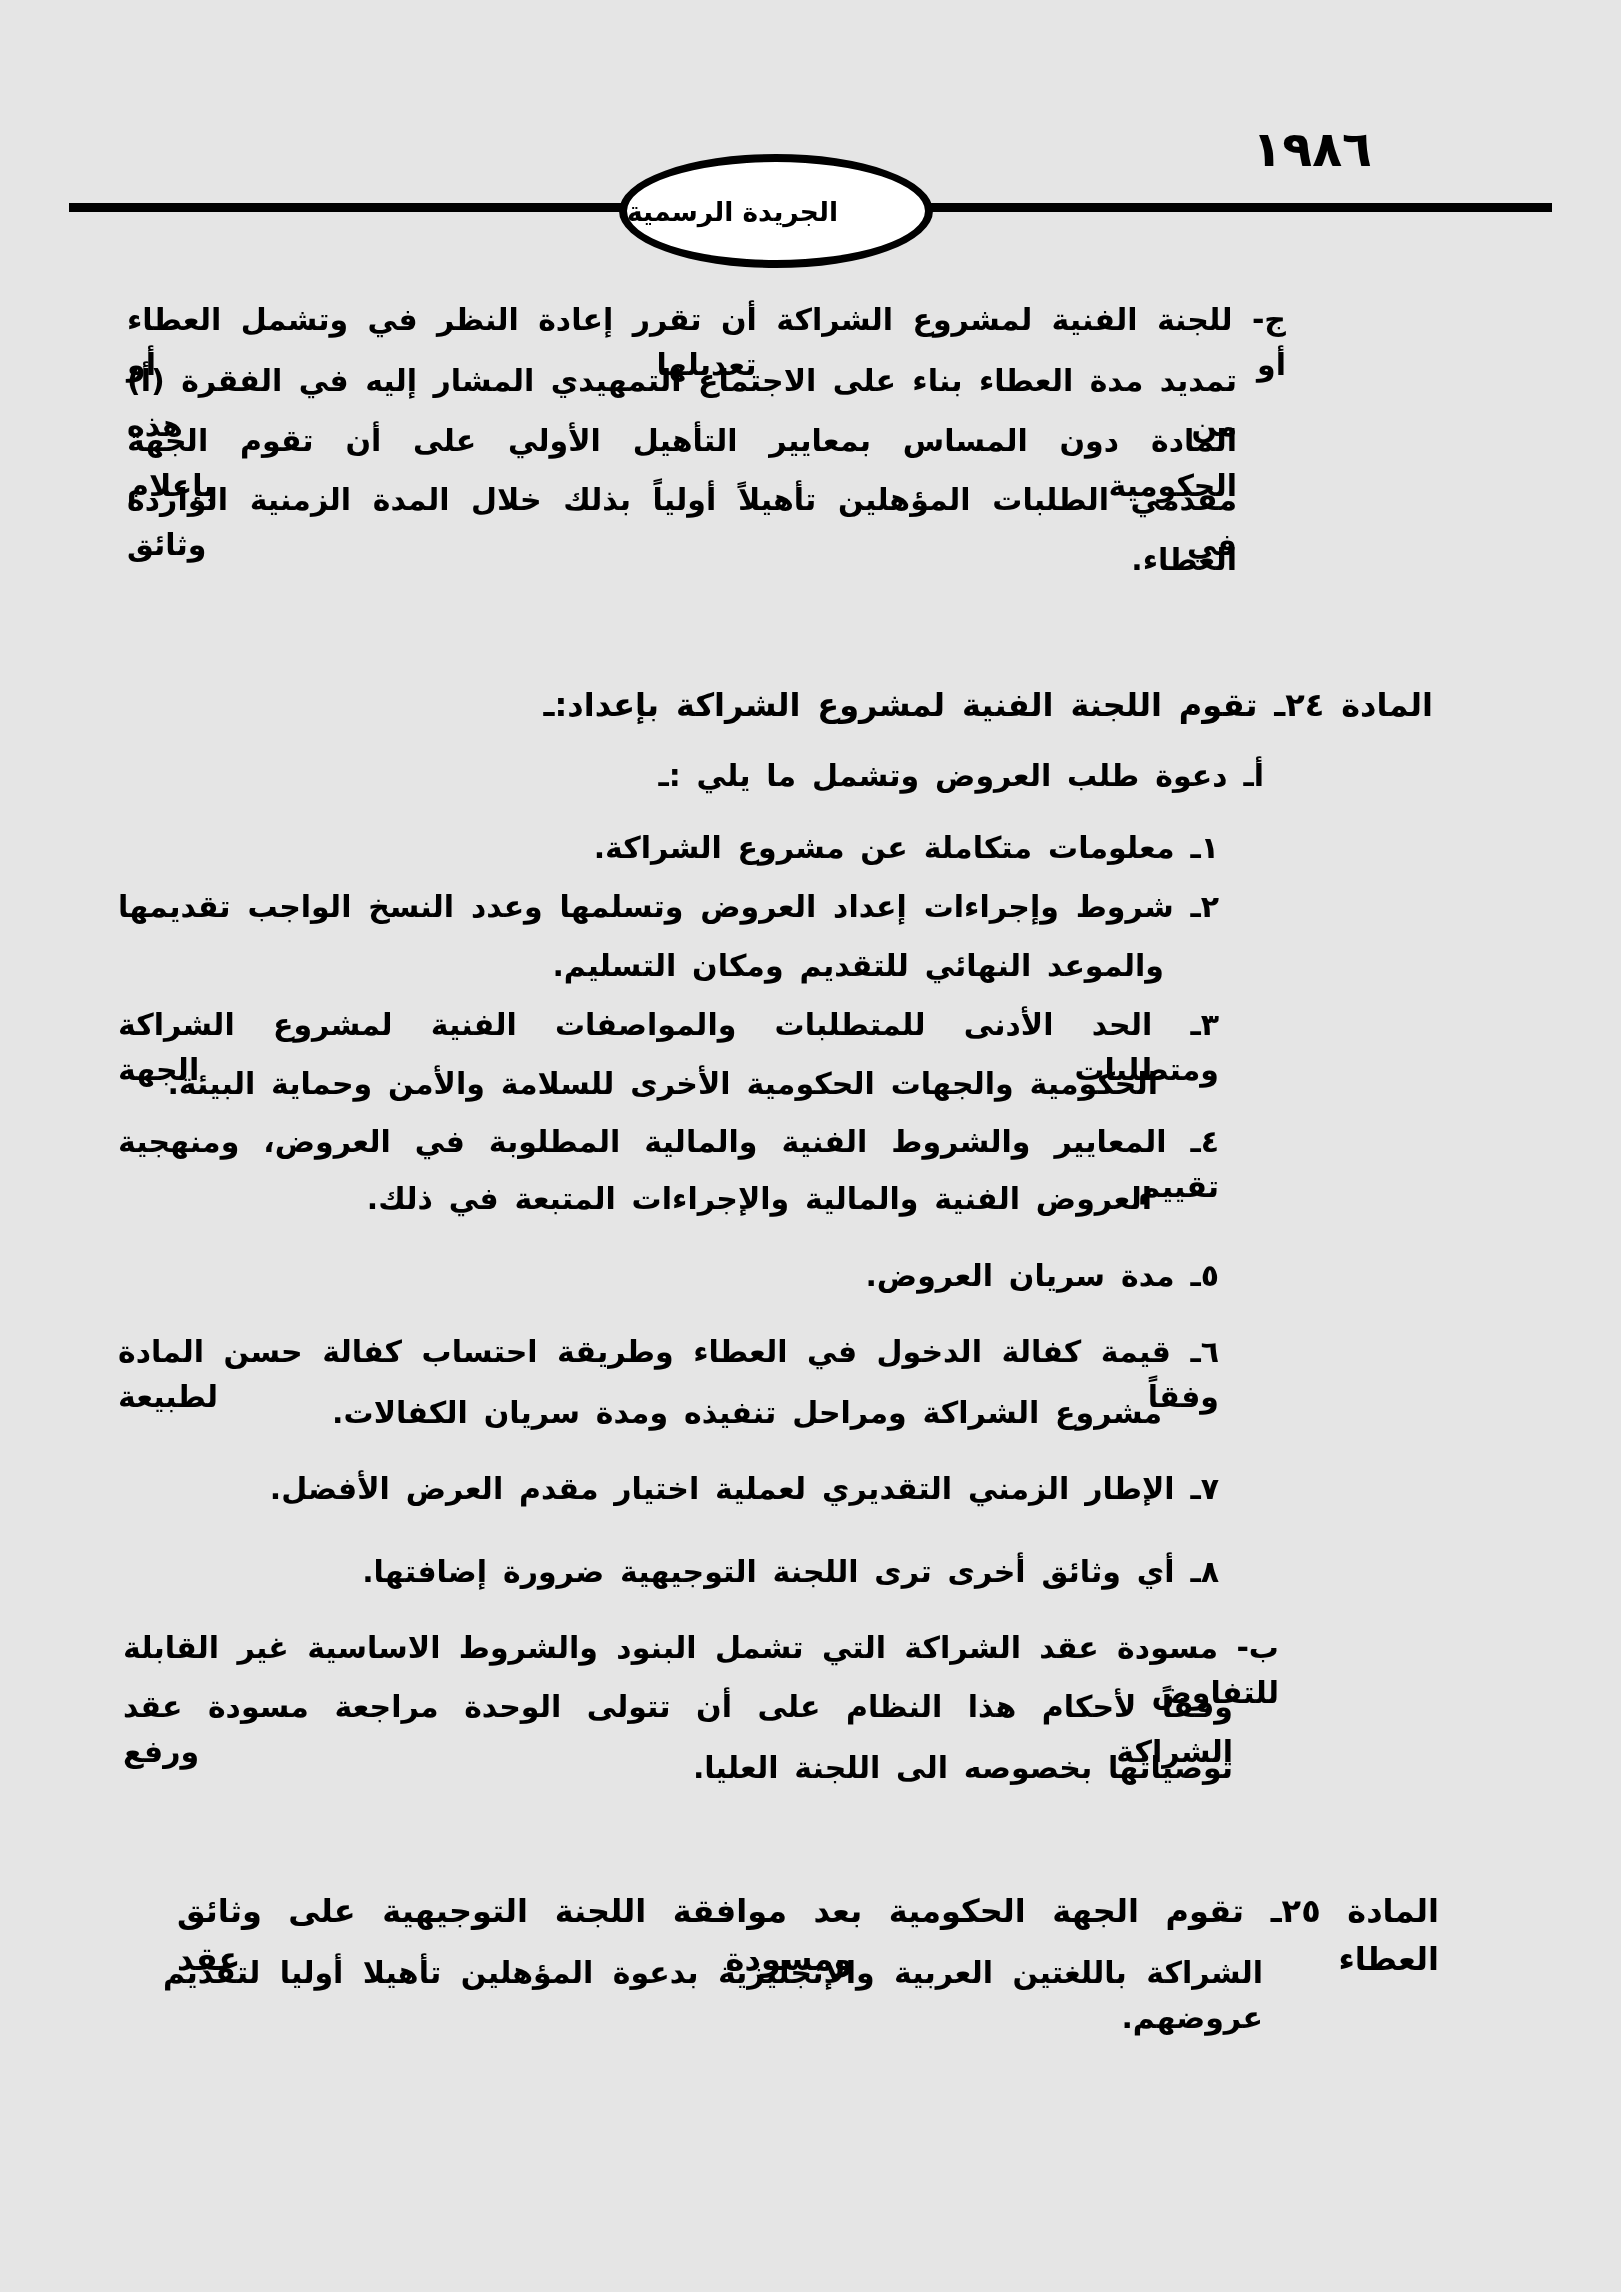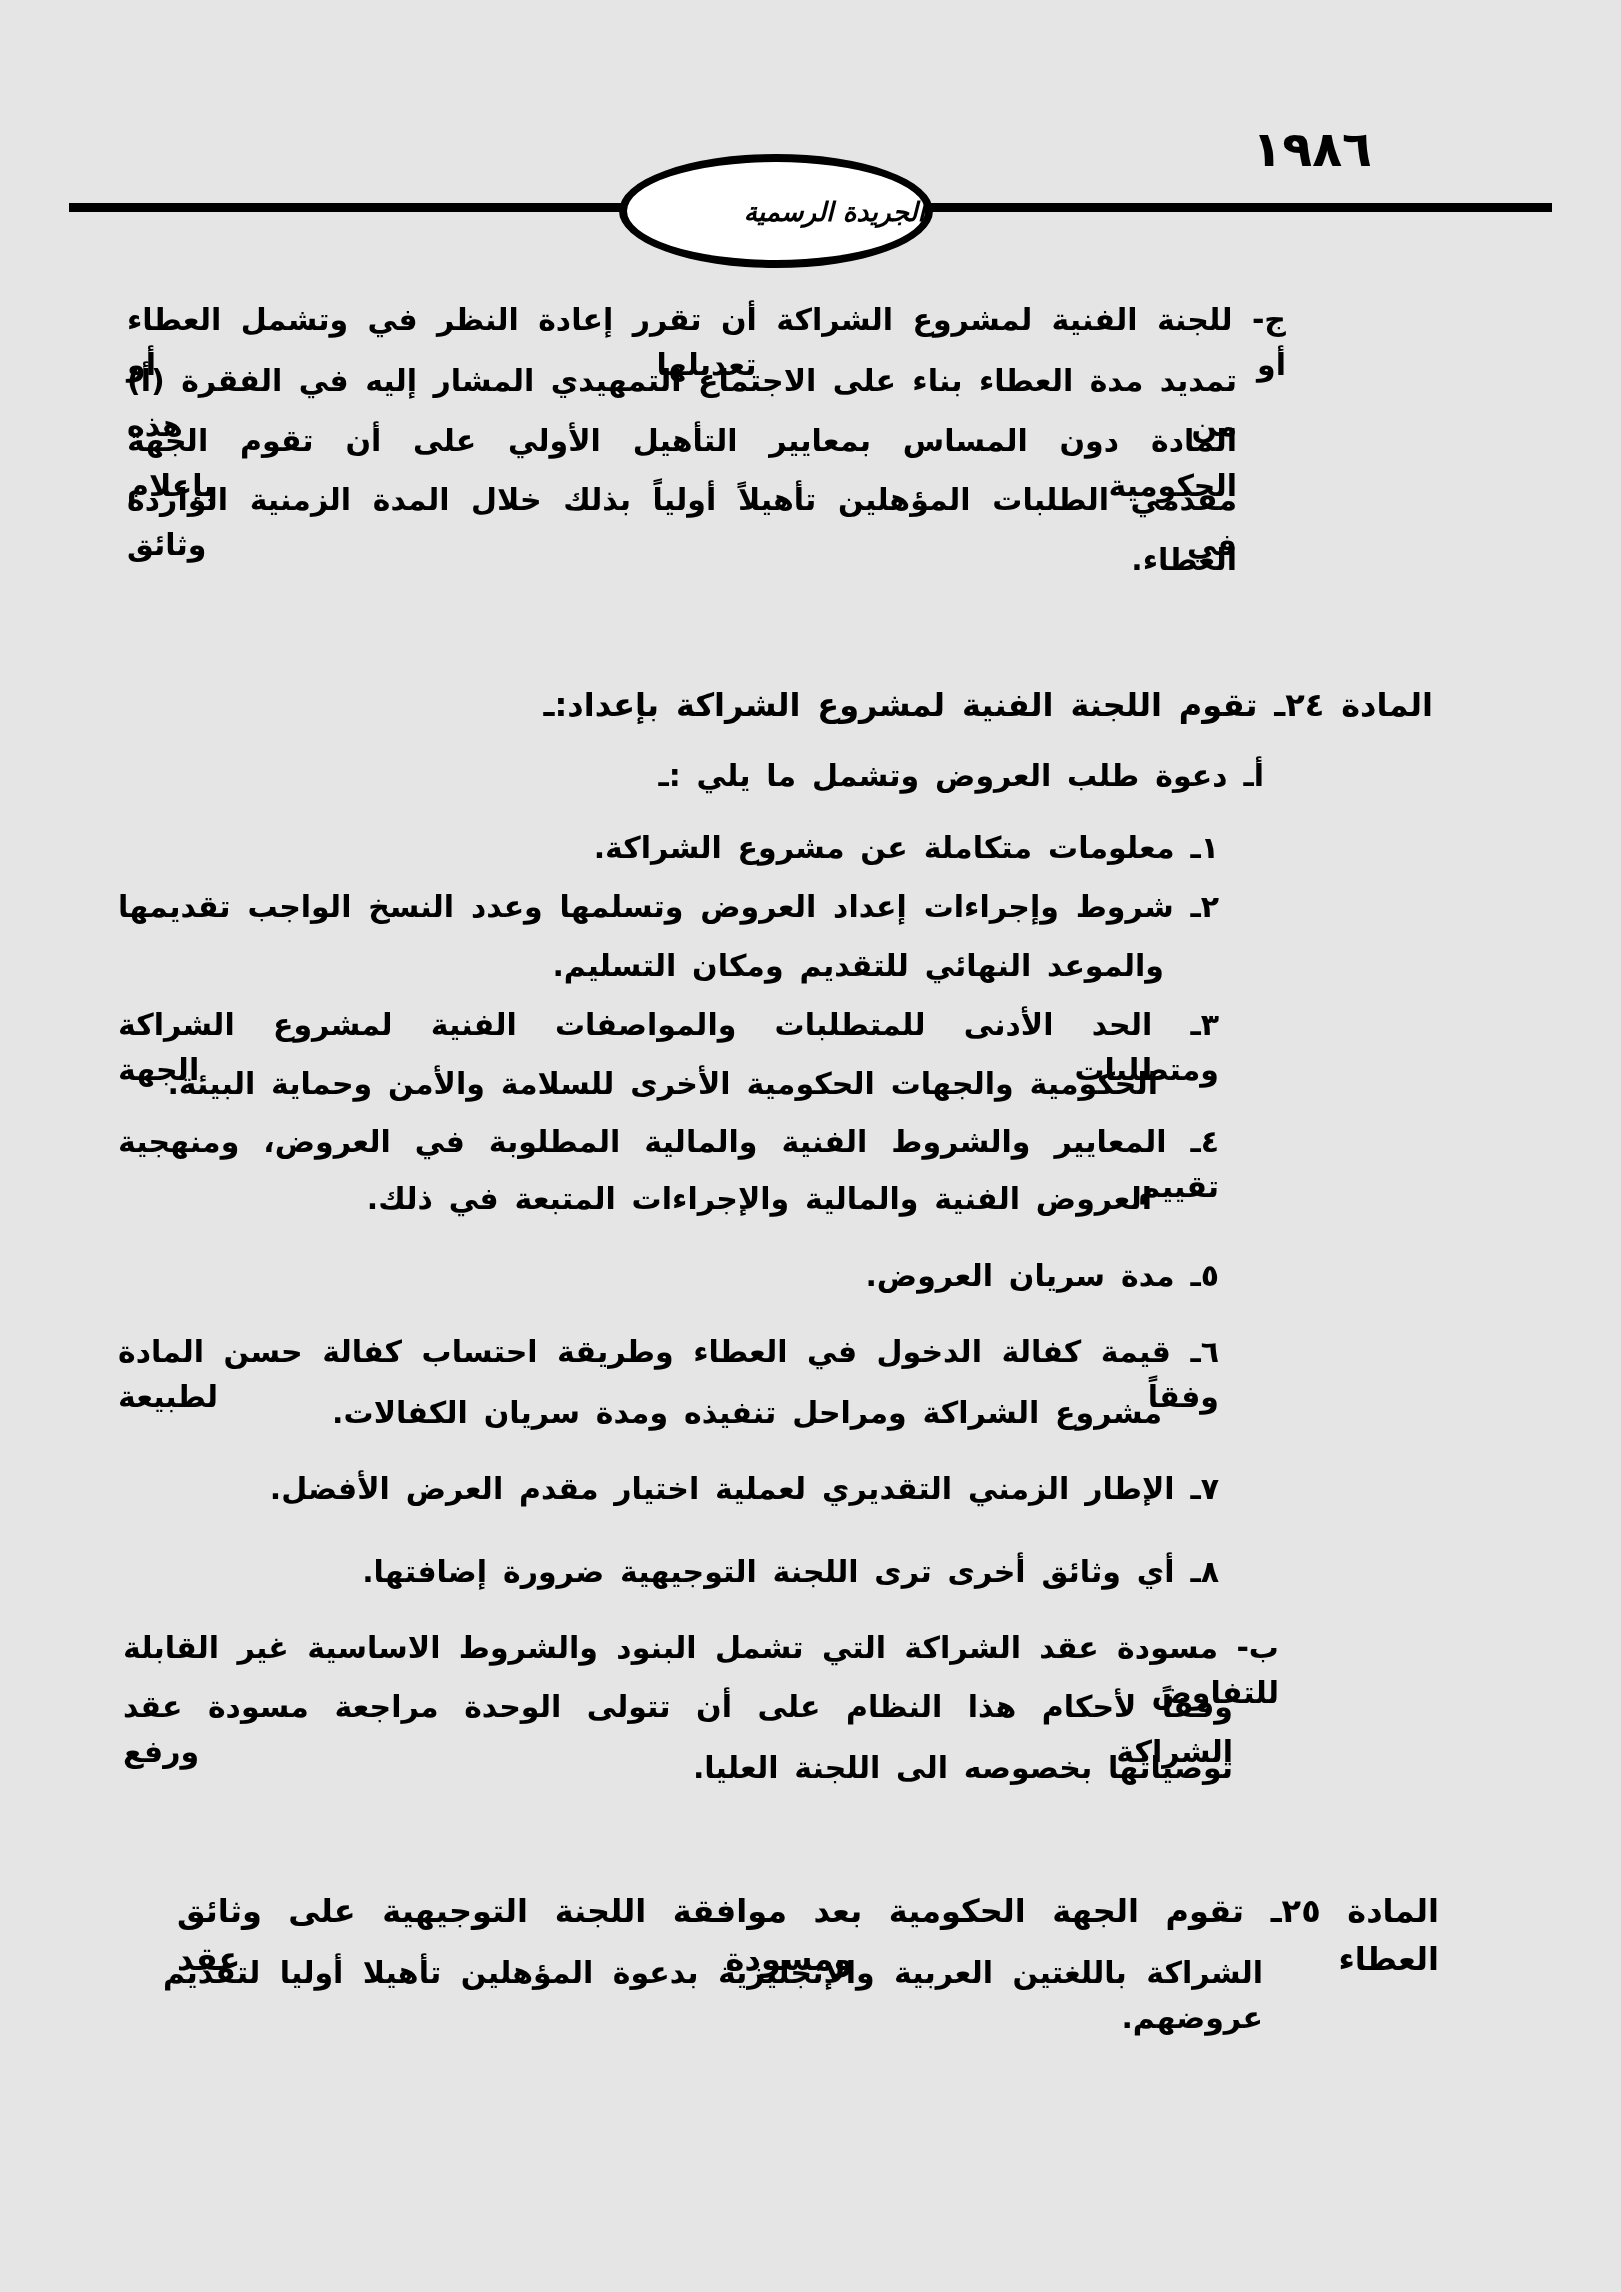--- a/index.html
+++ b/index.html
@@ -18,21 +18,21 @@
     direction:rtl;letter-spacing:5.9px;
   }
   .header-rule{
     position:absolute;top:203px;left:69px;right:69px;height:8.8px;
     background:#000;z-index:1;
   }
   .gazette-badge{
     position:absolute;left:619px;top:154px;width:314px;height:114px;
     background:#fff;border:8.8px solid #000;border-radius:50%;
     box-sizing:border-box;z-index:2;
-    display:flex;align-items:center;justify-content:flex-start;font-style:italic;
+    display:flex;align-items:center;justify-content:flex-end;
   }
   .gazette-badge .lbl{
     font-size:26.5px;font-weight:bold;direction:rtl;white-space:nowrap;
   }
   
   .ln{
     position:absolute;
     direction:rtl;
     font-weight:bold;
     font-size:30px;

